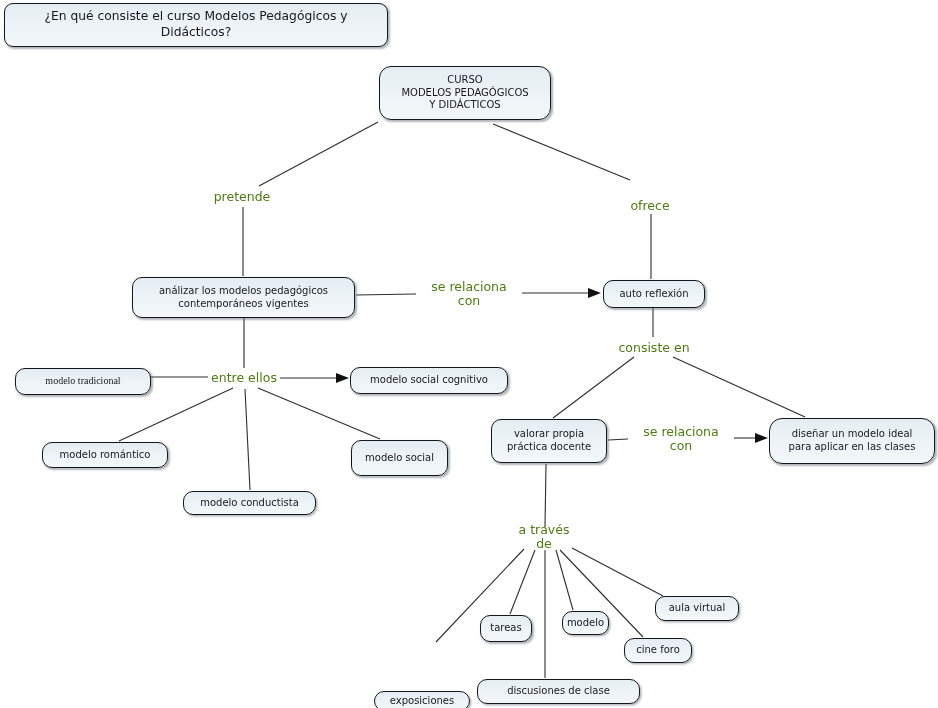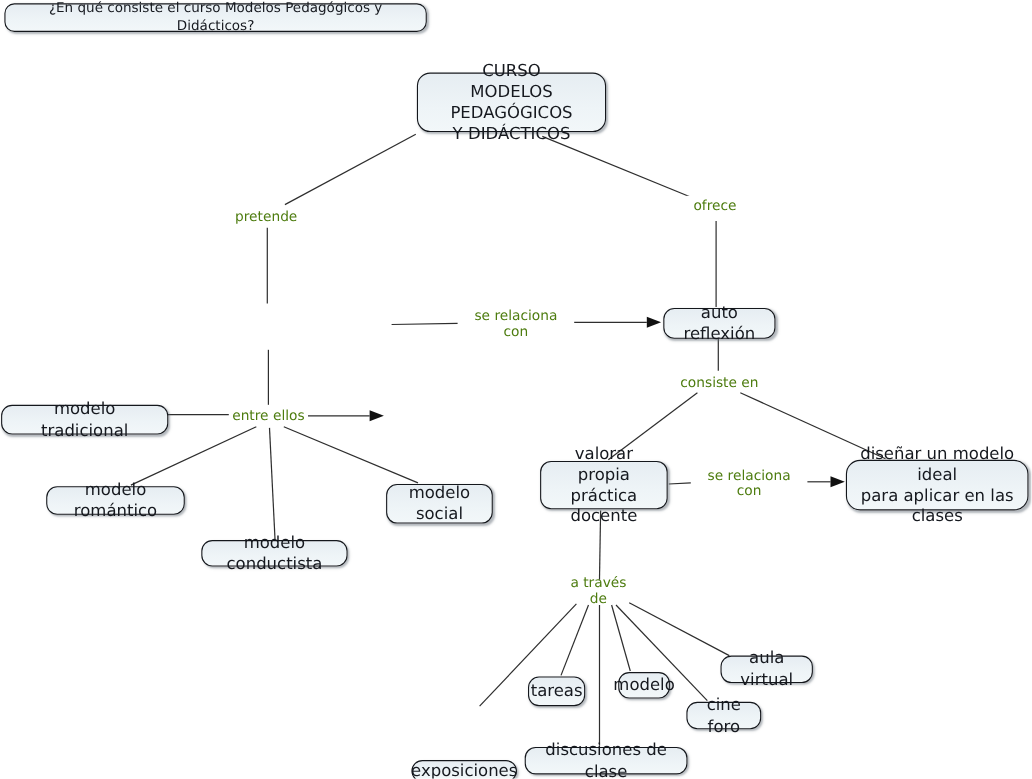--- a/index.html
+++ b/index.html
@@ -15,21 +15,21 @@
     position:absolute;
     box-sizing:border-box;
     display:flex;align-items:center;justify-content:center;
     text-align:center;
     white-space:pre-line;
     background:linear-gradient(180deg,#e6edf2 0%,#eef4f7 60%,#f2f7f9 100%);
     border:1.4px solid #14171c;
     border-radius:10px;
     box-shadow:1.5px 1.5px 2px rgba(100,110,120,0.5);
     color:#16191f;
-    font-size:15px;
+    font-size:10px;
     line-height:1.28;
     padding:1px 5px;
   }
   .link-label{
     position:absolute;
     box-sizing:border-box;
     display:flex;align-items:center;justify-content:center;
     text-align:center;
     background:#ffffff;
     color:#4d7c0f;
@@ -80,31 +80,34 @@
     <line x1="546" y1="464" x2="545" y2="527"></line>
 
     <line x1="524" y1="549" x2="436" y2="642"></line>
     <line x1="535" y1="550" x2="510" y2="614"></line>
     <line x1="545" y1="550" x2="545" y2="678"></line>
     <line x1="556" y1="550" x2="573" y2="610"></line>
     <line x1="560" y1="550" x2="643" y2="637"></line>
     <line x1="572" y1="548" x2="663" y2="596"></line>
   </svg>
 
-  <div class="node" style="left:4px;top:3px;width:384px;height:26px;font-size:12.3px;border-radius:9px;">¿En qué consiste el curso Modelos Pedagógicos y Didácticos?</div>
+  <div class="node" style="left:4px;top:3px;width:384px;height:44px;font-size:12.3px;border-radius:9px;">¿En qué consiste el curso Modelos Pedagógicos y Didácticos?</div>
 
   <div class="node" style="left:379px;top:66px;width:172px;height:54px;border-radius:12px;">CURSO
 MODELOS PEDAGÓGICOS
 Y DIDÁCTICOS</div>
 
+  <div class="node" style="left:132px;top:277px;width:223px;height:41px;">análizar los modelos pedagógicos
+contemporáneos vigentes</div>
 
   <div class="node" style="left:603px;top:280px;width:102px;height:28px;">auto reflexión</div>
 
-  <div class="node" style="left:1px;top:368px;width:152px;height:27px;">modelo tradicional</div>
+  <div class="node" style="left:15px;top:368px;width:136px;height:27px;font-family:Liberation Serif, serif;">modelo tradicional</div>
 
+  <div class="node" style="left:350px;top:367px;width:158px;height:27px;">modelo social cognitivo</div>
 
   <div class="node" style="left:42px;top:442px;width:126px;height:26px;">modelo romántico</div>
 
   <div class="node" style="left:183px;top:491px;width:133px;height:24px;">modelo conductista</div>
 
   <div class="node" style="left:351px;top:440px;width:97px;height:36px;">modelo social</div>
 
   <div class="node" style="left:491px;top:419px;width:116px;height:44px;">valorar propia
 práctica docente</div>
 
@@ -114,25 +117,25 @@
   <div class="node" style="left:374px;top:643px;width:96px;height:20px;margin-top:48px;">exposiciones</div>
 
   <div class="node" style="left:480px;top:615px;width:52px;height:27px;">tareas</div>
 
   <div class="node" style="left:562px;top:611px;width:47px;height:24px;">modelo</div>
 
   <div class="node" style="left:624px;top:638px;width:68px;height:25px;">cine foro</div>
 
   <div class="node" style="left:655px;top:596px;width:84px;height:25px;">aula virtual</div>
 
-  <div class="node" style="left:477px;top:679px;width:148px;height:25px;">discusiones de clase</div>
+  <div class="node" style="left:477px;top:679px;width:163px;height:25px;">discusiones de clase</div>
 
   <div class="link-label" style="left:207px;top:188px;width:70px;height:17px;">pretende</div>
 
-  <div class="link-label" style="left:624px;top:178px;width:52px;height:17px;">ofrece</div>
+  <div class="link-label" style="left:624px;top:197px;width:52px;height:17px;">ofrece</div>
 
   <div class="link-label" style="left:417px;top:285px;width:104px;height:17px;">se relaciona con</div>
 
   <div class="link-label" style="left:616px;top:339px;width:76px;height:17px;">consiste en</div>
 
   <div class="link-label" style="left:209px;top:369px;width:70px;height:17px;">entre ellos</div>
 
   <div class="link-label" style="left:629px;top:430px;width:104px;height:17px;">se relaciona con</div>
 
   <div class="link-label" style="left:508px;top:528px;width:72px;height:18px;">a través de</div>

